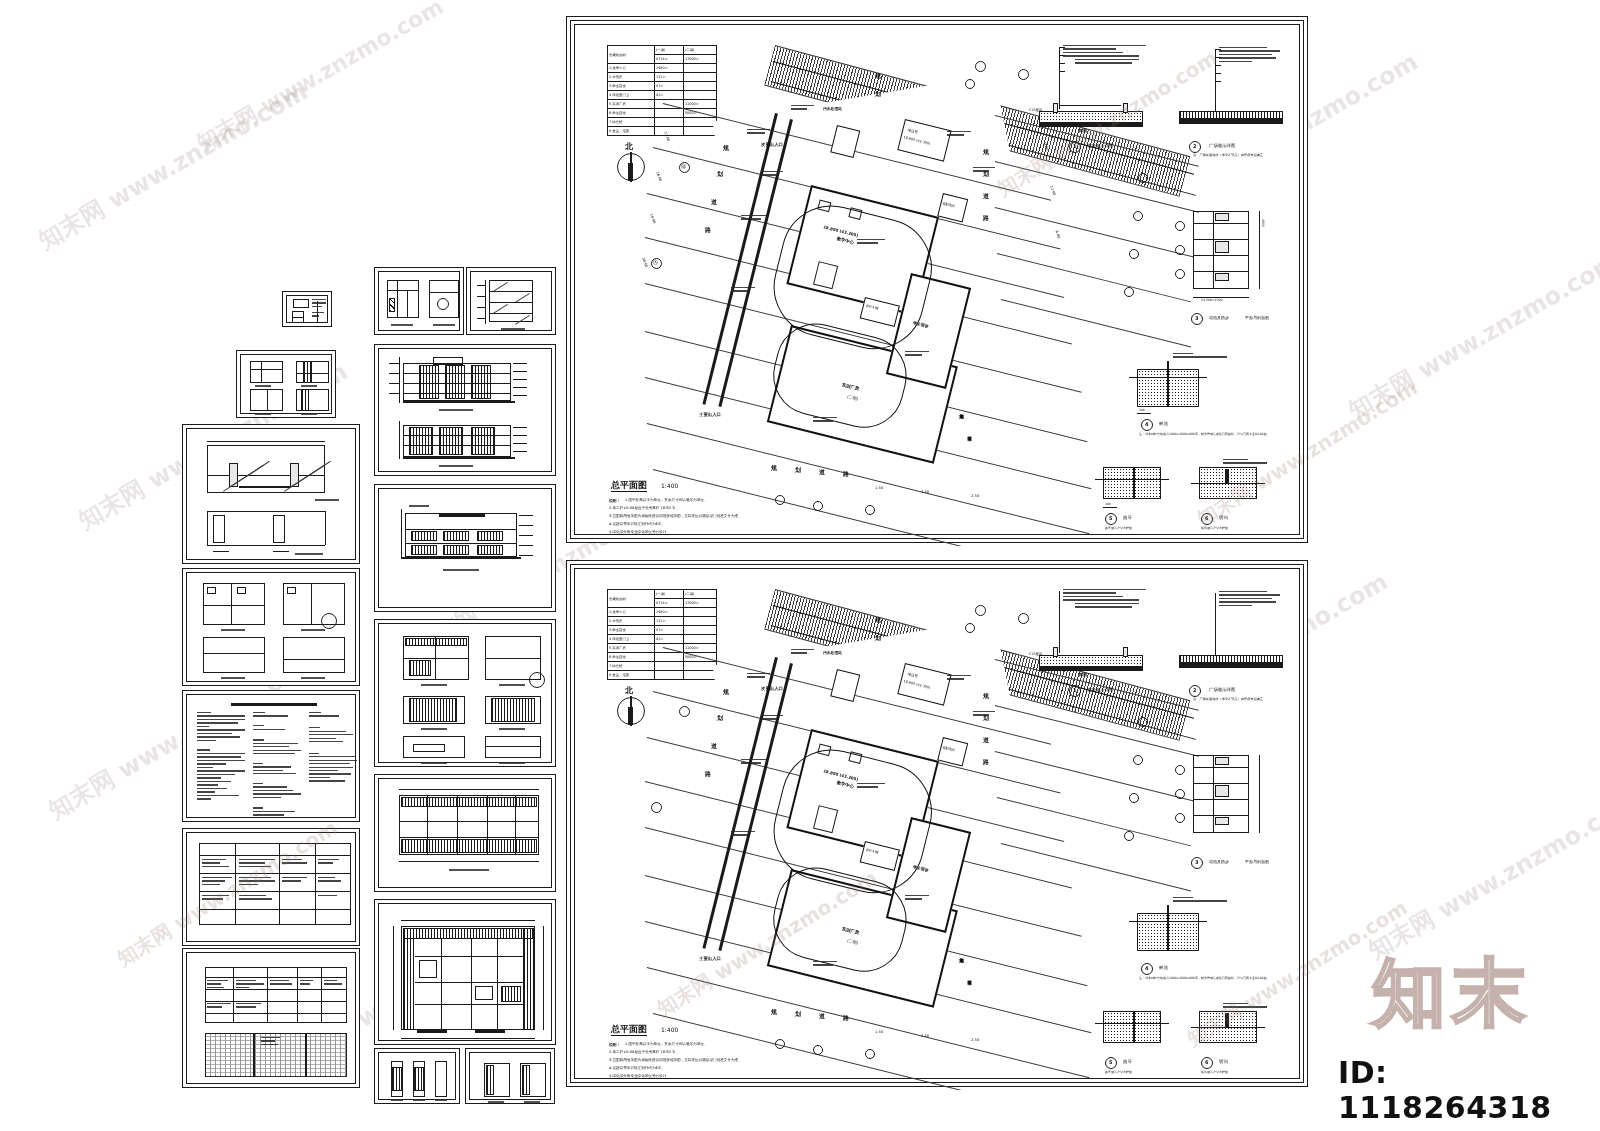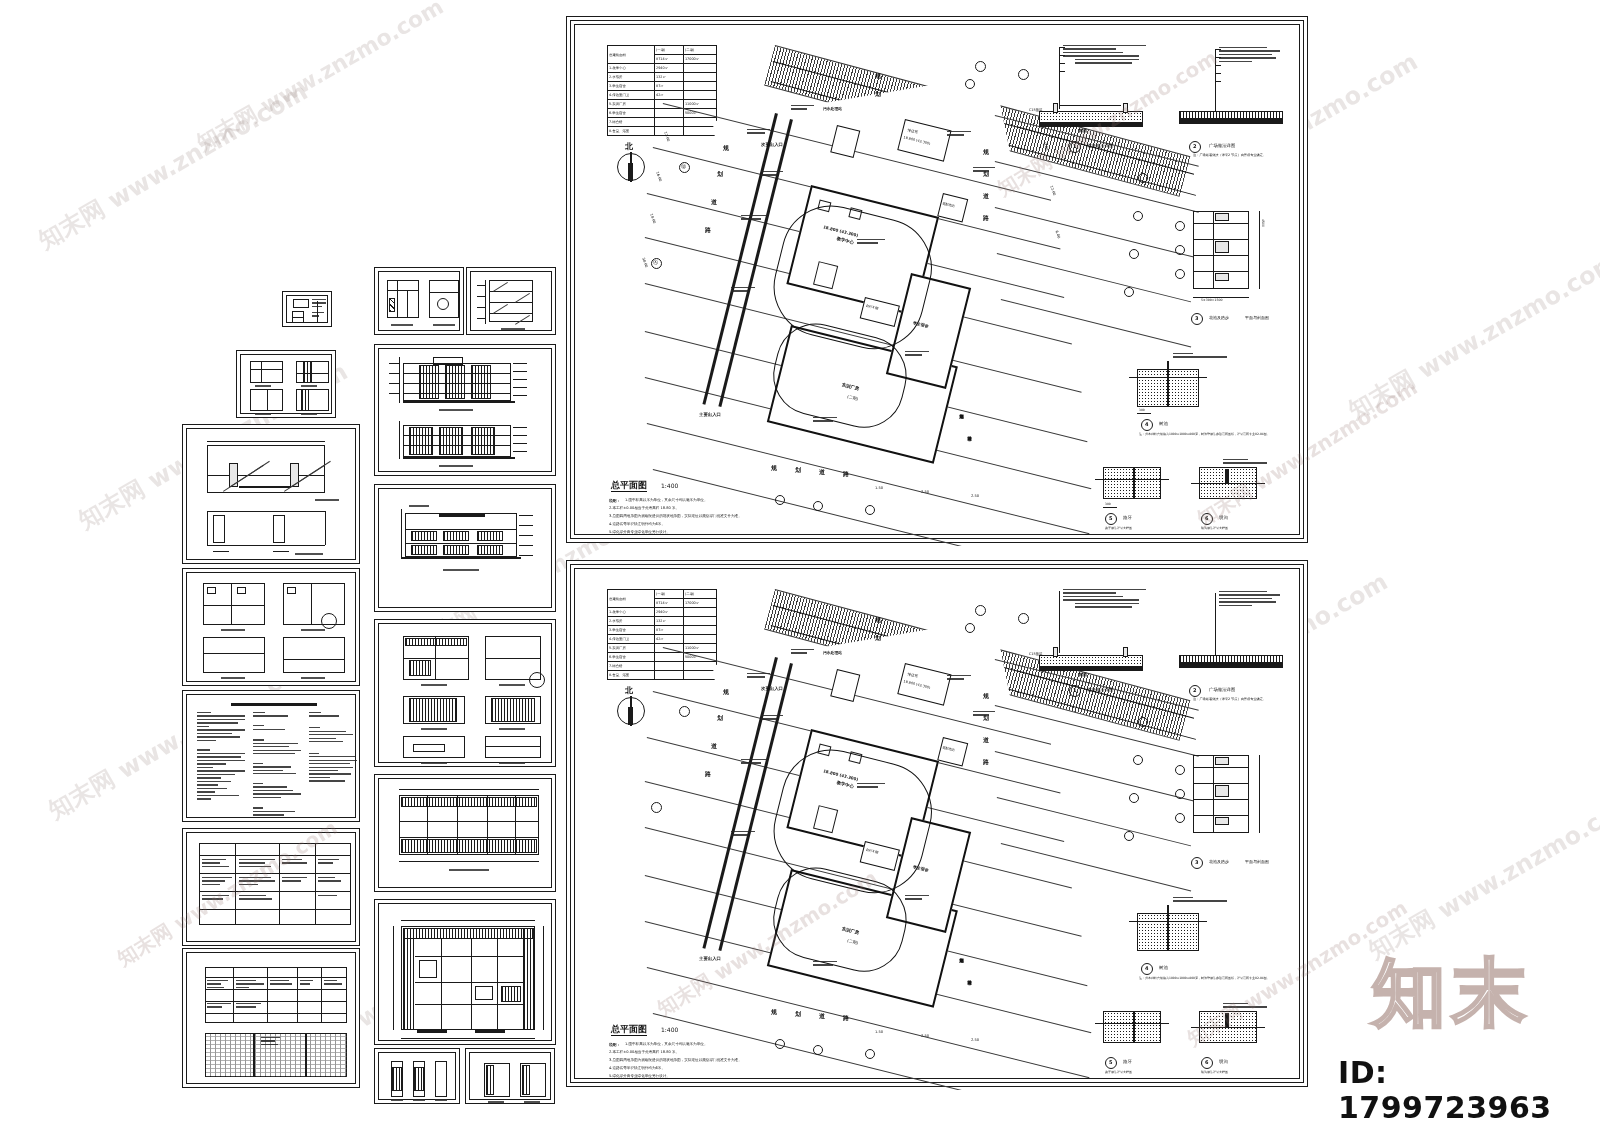--- a/index.html
+++ b/index.html
@@ -1257,21 +1257,21 @@
     <div class="txt" style="left:22px;top:59px;font-size:5px;font-weight:700;">6</div>
     <div class="txt" style="left:36px;top:59px;font-size:4.4px;">明沟</div>
     <div class="txt" style="left:18px;top:70px;font-size:3px;">明沟做法详见大样图</div>
   </div>
 
 </div>
     </div>
   </div>
 
 <div class="zm-logo" style="left:1372px;top:944px;">知末</div>
-<div class="zm-id" style="left:1338px;top:1055px;">ID: 1799723963</div>
+<div class="zm-id" style="left:1338px;top:1055px;">ID: 1118264318</div>
 
 <div>
   <div class="wm2" style="left:980px;top:110px;font-size:20px;">知末网 www.znzmo.com</div>
   <div class="wm2" style="left:1180px;top:440px;font-size:20px;">知末网 www.znzmo.com</div>
   <div class="wm2" style="left:640px;top:930px;font-size:20px;">知末网 www.znzmo.com</div>
   <div class="wm2" style="left:1170px;top:960px;font-size:20px;">知末网 www.znzmo.com</div>
   <div class="wm2" style="left:100px;top:880px;font-size:20px;">知末网 www.znzmo.com</div>
 </div>
 
 </body></html>

